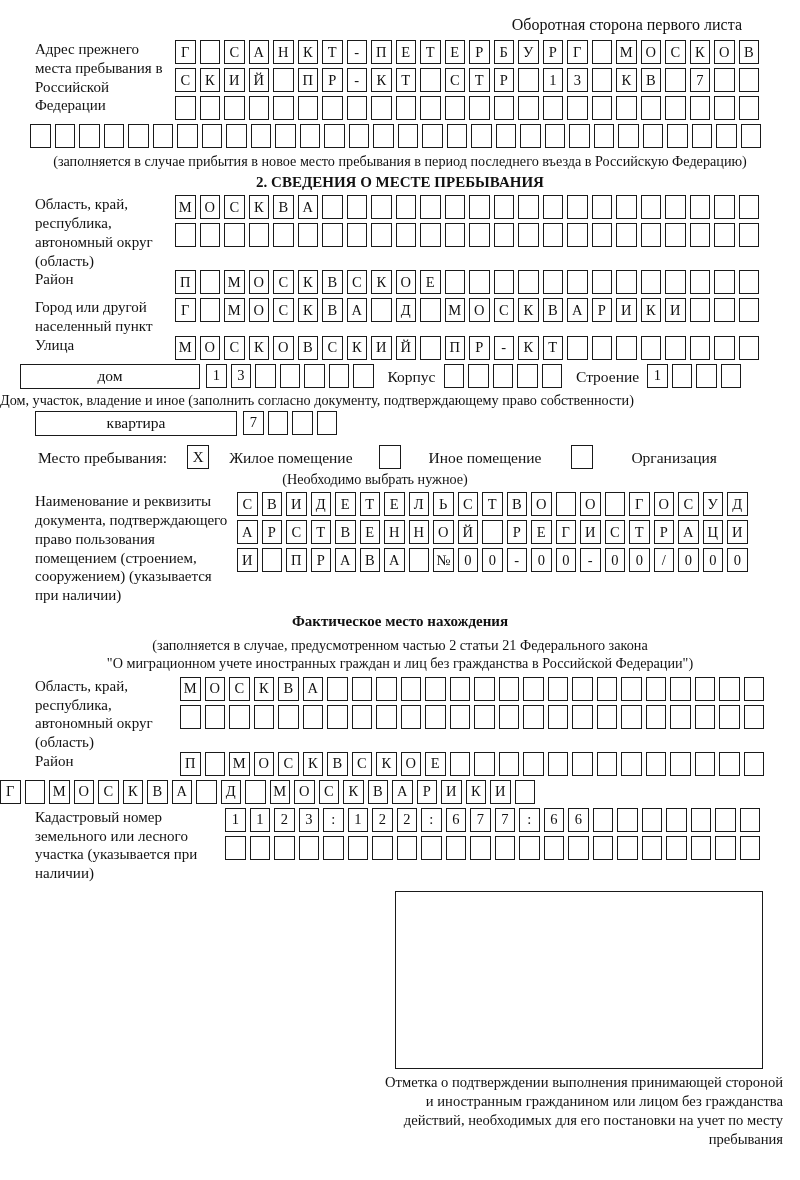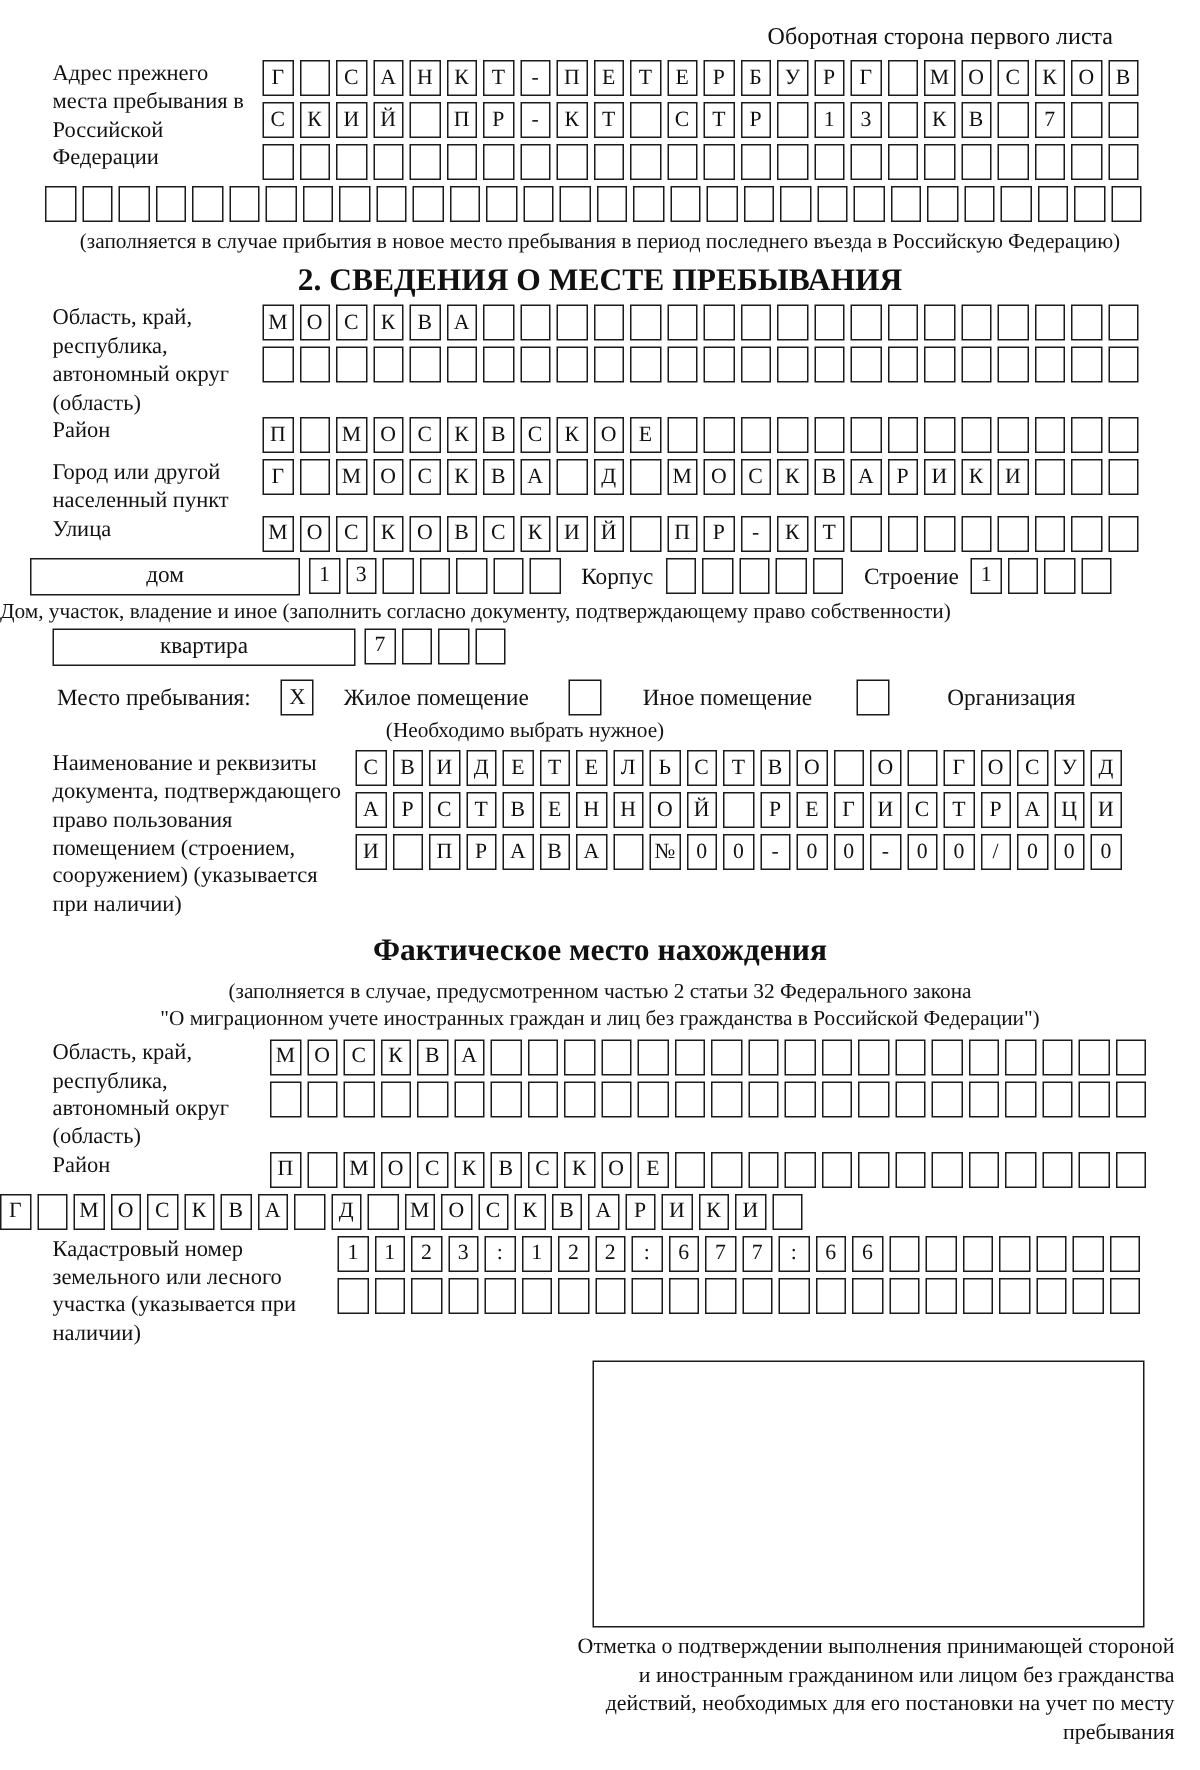--- a/index.html
+++ b/index.html
@@ -14,21 +14,21 @@
   .w175{width:175px;} .w180{width:180px;} .w237{width:237px;} .w225{width:225px;} .w230{width:230px;}
   .rows{display:flex;flex-direction:column;}
   .cell-row{display:flex;gap:4px;margin-bottom:4px;}
   .cell{
     width:20.5px;height:24px;flex:none;box-sizing:border-box;
     border:1.6px solid #1a1a1a;display:flex;align-items:center;justify-content:center;
     font-size:14.5px;
   }
   .full-row{margin-left:30px;}
   .center-note{text-align:center;font-size:14.2px;line-height:1.3;}
-  .center-bold{text-align:center;font-weight:bold;font-size:21px;}
+  .center-bold{text-align:center;font-weight:bold;font-size:15px;}
   .inline-row{display:flex;align-items:flex-start;}
   .big-box{border:1.6px solid #1a1a1a;height:25px;box-sizing:border-box;
     display:flex;align-items:center;justify-content:center;font-size:15.5px;flex:none;}
   .inline-label{font-size:15.5px;line-height:25px;flex:none;}
   .small-note{font-size:14.2px;}
   .opt-box{width:22px;height:24px;box-sizing:border-box;border:1.6px solid #1a1a1a;flex:none;
     display:flex;align-items:center;justify-content:center;font-size:15px;}
   .opt-label{font-size:15.5px;line-height:25px;}
   .mesto-row{display:flex;align-items:center;padding-left:38px;margin-top:6px;gap:12px;}
   .stamp-box{margin-left:395px;width:368px;height:178px;box-sizing:border-box;border:1.6px solid #1a1a1a;margin-top:8px;}
@@ -350,21 +350,21 @@
 
   <div class="mesto-row">
     <span class="opt-label">Место пребывания:</span>
     <span class="opt-box" style="margin-left:8px;">X</span>
     <span class="opt-label" style="margin-left:8px;">Жилое помещение</span>
     <span class="opt-box" style="margin-left:14px;"></span>
     <span class="opt-label" style="margin-left:16px;">Иное помещение</span>
     <span class="opt-box" style="margin-left:18px;"></span>
     <span class="opt-label" style="margin-left:26px;">Организация</span>
   </div>
-  <div class="center-note" style="width:700px;">(Необходимо выбрать нужное)</div>
+  <div class="center-note" style="width:700px;padding-left:25px;">(Необходимо выбрать нужное)</div>
 
   <div class="field mt4">
     <div class="field-label w237">Наименование и реквизиты документа, подтверждающего право пользования помещением (строением, сооружением) (указывается при наличии)</div>
     <div class="rows">
       <div class="cell-row">
           <div class="cell">С</div>
           <div class="cell">В</div>
           <div class="cell">И</div>
           <div class="cell">Д</div>
           <div class="cell">Е</div>
@@ -428,21 +428,21 @@
           <div class="cell">0</div>
           <div class="cell">/</div>
           <div class="cell">0</div>
           <div class="cell">0</div>
           <div class="cell">0</div>
         </div>
     </div>
   </div>
 
   <div class="center-bold mt8">Фактическое место нахождения</div>
-  <div class="center-note mt6">(заполняется в случае, предусмотренном частью 2 статьи 32 Федерального закона</div>
+  <div class="center-note mt6">(заполняется в случае, предусмотренном частью 2 статьи 21 Федерального закона</div>
   <div class="center-note">"О миграционном учете иностранных граждан и лиц без гражданства в Российской Федерации")</div>
 
   <div class="field mt4">
     <div class="field-label w180">Область, край, республика, автономный округ (область)</div>
     <div class="rows">
       <div class="cell-row">
           <div class="cell">М</div>
           <div class="cell">О</div>
           <div class="cell">С</div>
           <div class="cell">К</div>

